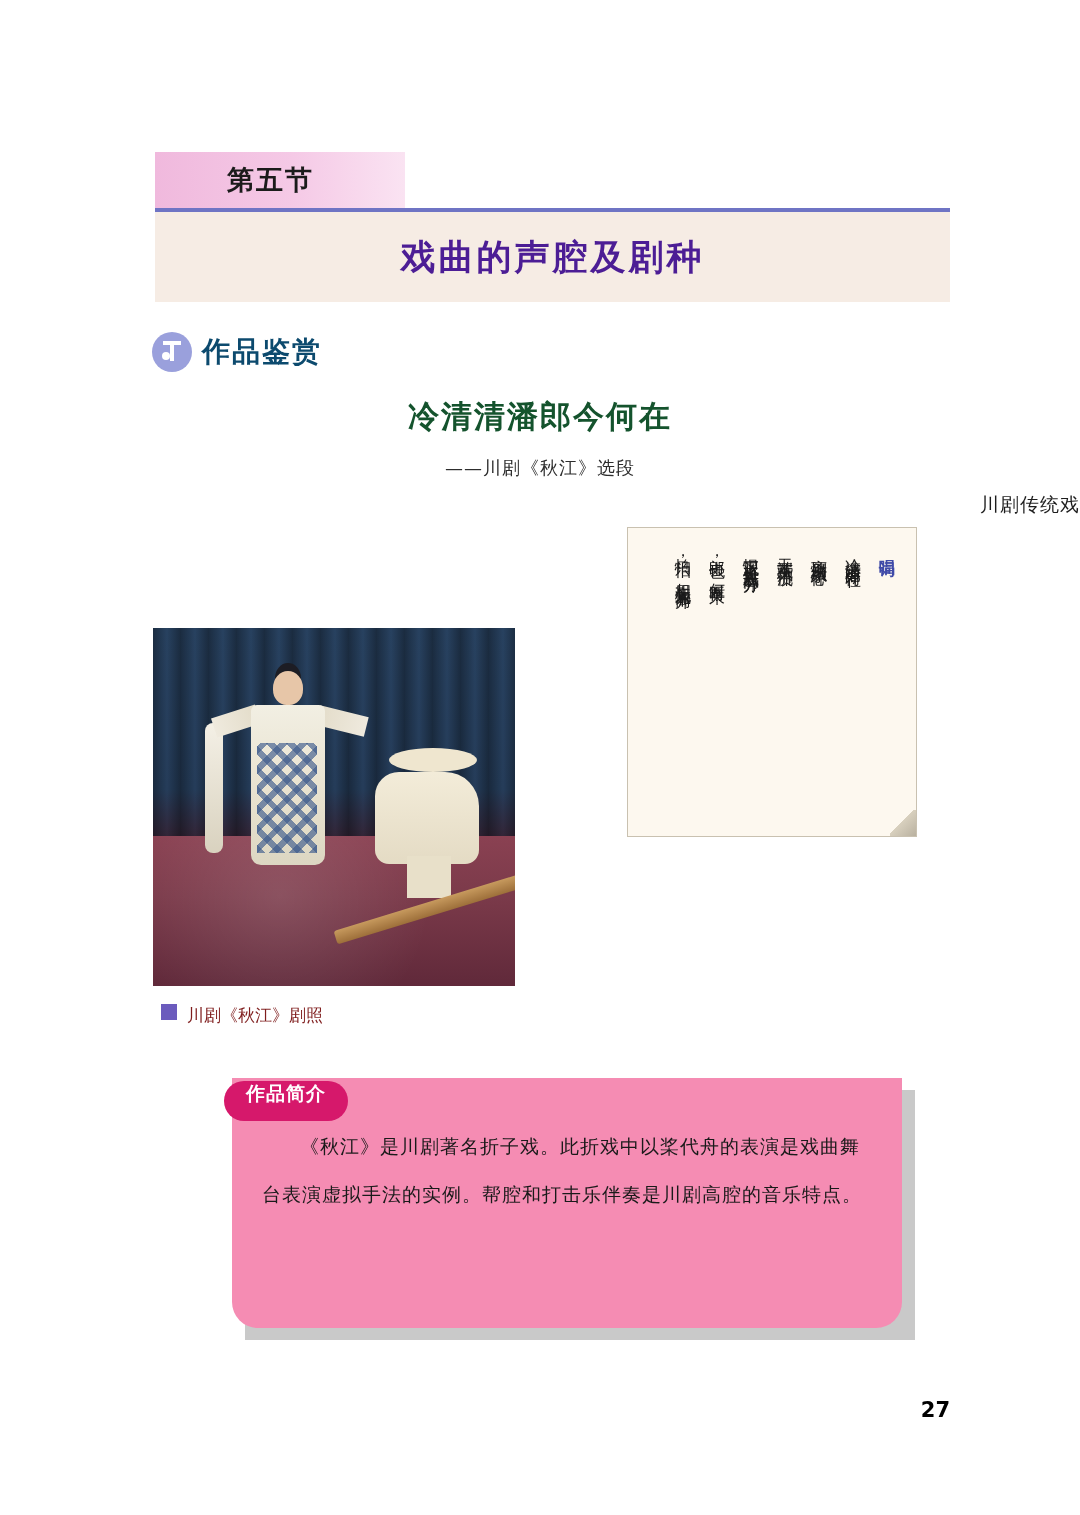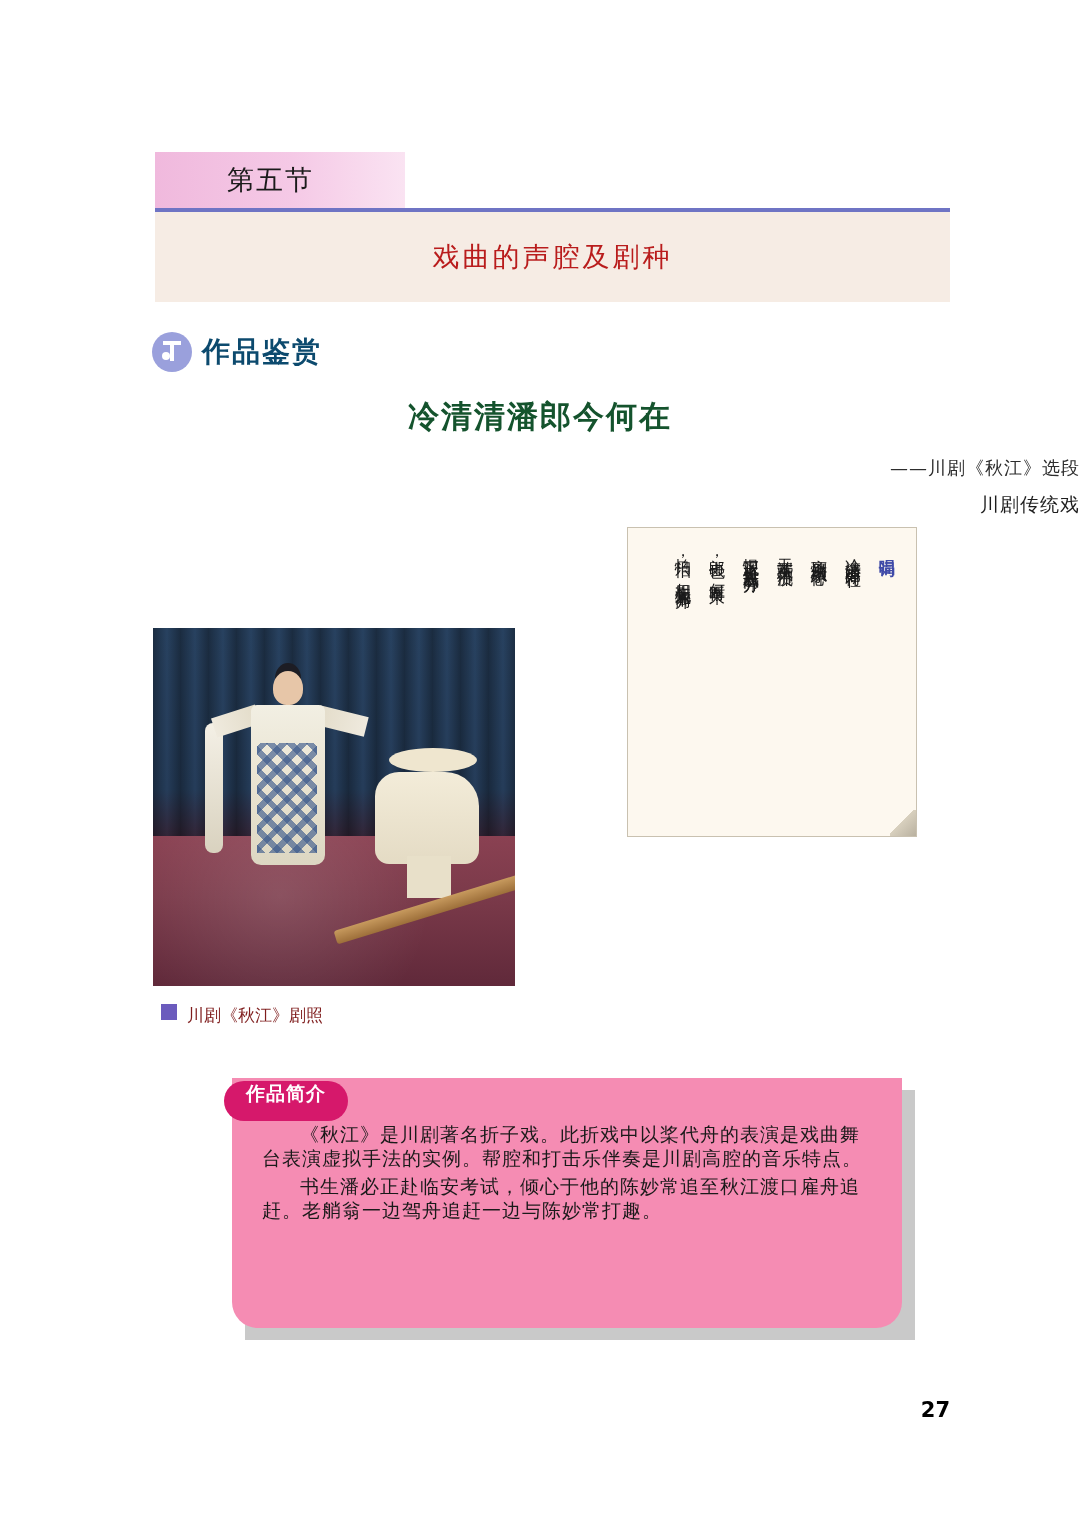--- a/index.html
+++ b/index.html
@@ -22,21 +22,21 @@
     top: 152px;
     width: 250px;
     height: 56px;
     background: linear-gradient(90deg, #f0b9dd 0%, #f5c9e6 55%, #fae3f2 100%);
     display: flex;
     align-items: center;
   }
   .section-tag span {
     font-size: 27px;
     color: #1b1b1b;
-    font-weight: 400;
+    font-weight: 700;
     margin-left: 72px;
     letter-spacing: 2px;
   }
   .header-rule {
     position: absolute;
     left: 155px;
     top: 208px;
     width: 795px;
     height: 4px;
     background: #6f74c4;
@@ -46,24 +46,24 @@
     left: 155px;
     top: 212px;
     width: 795px;
     height: 90px;
     background: #f6ece4;
     display: flex;
     align-items: center;
     justify-content: center;
   }
   .title-band span {
-    font-size: 27px;
+    font-size: 35px;
     letter-spacing: 3px;
-    font-weight: 400;
-    color: #b91c1c;
+    font-weight: 700;
+    color: #4c1d95;
   }
 
   
   .appreciation {
     position: absolute;
     left: 152px;
     top: 332px;
     display: flex;
     align-items: center;
   }
@@ -114,21 +114,21 @@
     font-size: 31px;
     font-weight: 700;
     color: #14532d;
     letter-spacing: 2px;
   }
   .piece-subtitle {
     position: absolute;
     top: 456px;
     left: 0;
     width: 1080px;
-    text-align: right;
+    text-align: center;
     font-size: 18px;
     color: #2d2d2d;
     letter-spacing: 1px;
   }
   .piece-kind {
     position: absolute;
     top: 492px;
     left: 0;
     width: 1080px;
     text-align: right;
@@ -326,21 +326,21 @@
     font-weight: 700;
     letter-spacing: 1px;
   }
   .intro-text {
     position: absolute;
     left: 262px;
     top: 1122px;
     width: 612px;
     font-family: "DejaVu Serif", "Liberation Serif", serif;
     font-size: 19px;
-    line-height: 24px;
+    line-height: 48px;
     color: #1a1a1a;
     letter-spacing: 1px;
   }
   .intro-text p {
     margin: 0 0 4px 0;
     text-indent: 2em;
   }
 
   
   .page-number {
@@ -409,16 +409,15 @@
   <span>川剧《秋江》剧照</span>
 </div>
 
 <div class="intro-shadow"></div>
 <div class="intro-box"></div>
 <div class="intro-tag">
   <span>作品简介</span>
 </div>
 <div class="intro-text">
   <p>《秋江》是川剧著名折子戏。此折戏中以桨代舟的表演是戏曲舞台表演虚拟手法的实例。帮腔和打击乐伴奏是川剧高腔的音乐特点。</p>
-  <p>书生潘必正赴临安考试，倾心于他的陈妙常追至秋江渡口雇舟追赶。老艄翁一边驾舟追赶一边与陈妙常打趣。</p>
 </div>
 
 <div class="page-number">27</div>
 
 </body></html>

